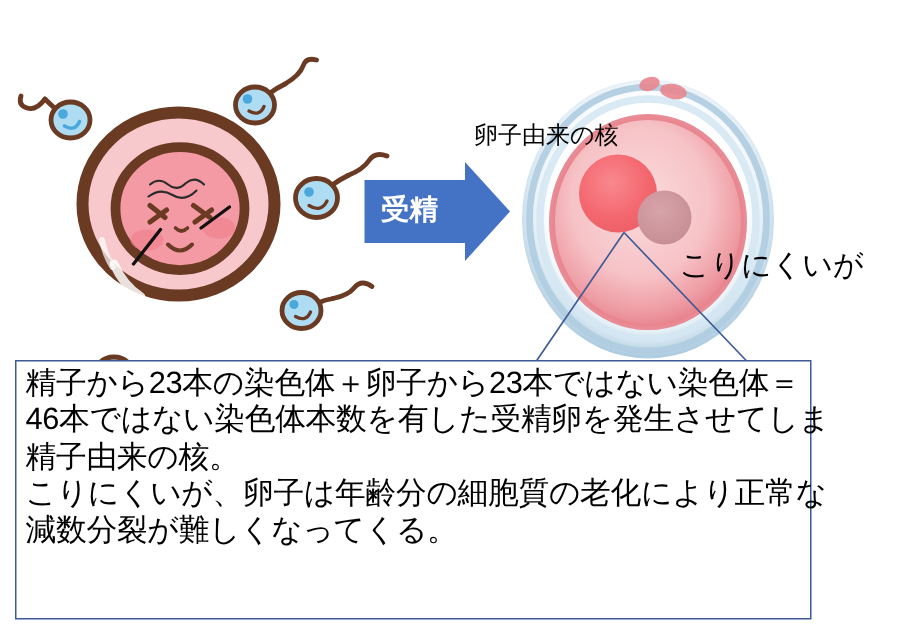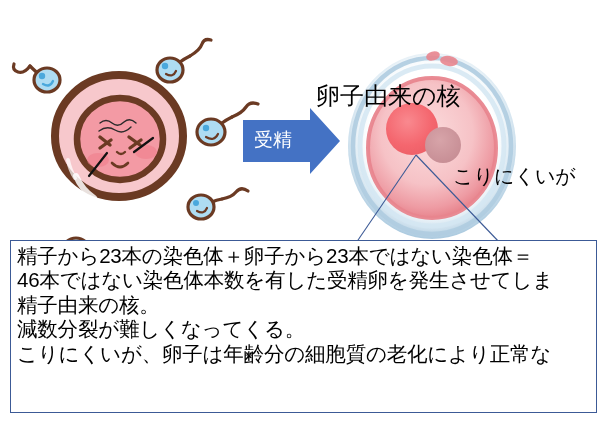--- a/index.html
+++ b/index.html
@@ -40,50 +40,50 @@
     letter-spacing: 0.5px;
     white-space: nowrap;
   }
 
   
   .arrow-label {
     position: absolute;
     left: 254px;
     top: 127px;
     font-size: 19px;
-    font-weight: normal;
+    font-weight: bold;
     color: #ffffff;
     white-space: nowrap;
     letter-spacing: 0px;
   }
 
   
   .label-egg-nucleus {
     position: absolute;
     left: 316px;
     top: 80px;
-    font-size: 24px;
+    font-size: 16px;
     color: #000000;
     white-space: nowrap;
   }
   .label-sperm-nucleus {
     position: absolute;
     left: 453px;
     top: 163px;
     font-size: 20px;
     color: #000000;
     white-space: nowrap;
   }
 
   
   .desc-box {
     position: absolute;
     left: 10px;
     top: 240px;
-    width: 587px;
+    width: 531px;
     height: 173px;
     box-sizing: border-box;
     border: 1px solid #3C5A96;
     background: #ffffff;
     padding: 3px 6px 0 6px;
   }
   .desc-line {
     font-size: 20.5px;
     line-height: 24.4px;
     color: #000000;
@@ -221,17 +221,17 @@
   <div class="arrow-label">受精</div>
 
   <div class="label-egg-nucleus">卵子由来の核</div>
 
   <div class="label-sperm-nucleus">こりにくいが</div>
 
   <div class="desc-box">
     <div class="desc-line">精子から23本の染色体＋卵子から23本ではない染色体＝</div>
     <div class="desc-line">46本ではない染色体本数を有した受精卵を発生させてしま</div>
     <div class="desc-line">精子由来の核。</div>
+    <div class="desc-line">こりにくいが、卵子は年齢分の細胞質の老化により正常な</div>
     <div class="desc-line">減数分裂が難しくなってくる。</div>
-    <div class="desc-line">こりにくいが、卵子は年齢分の細胞質の老化により正常な</div>
   </div>
 
 </div>
 
 </body></html>

